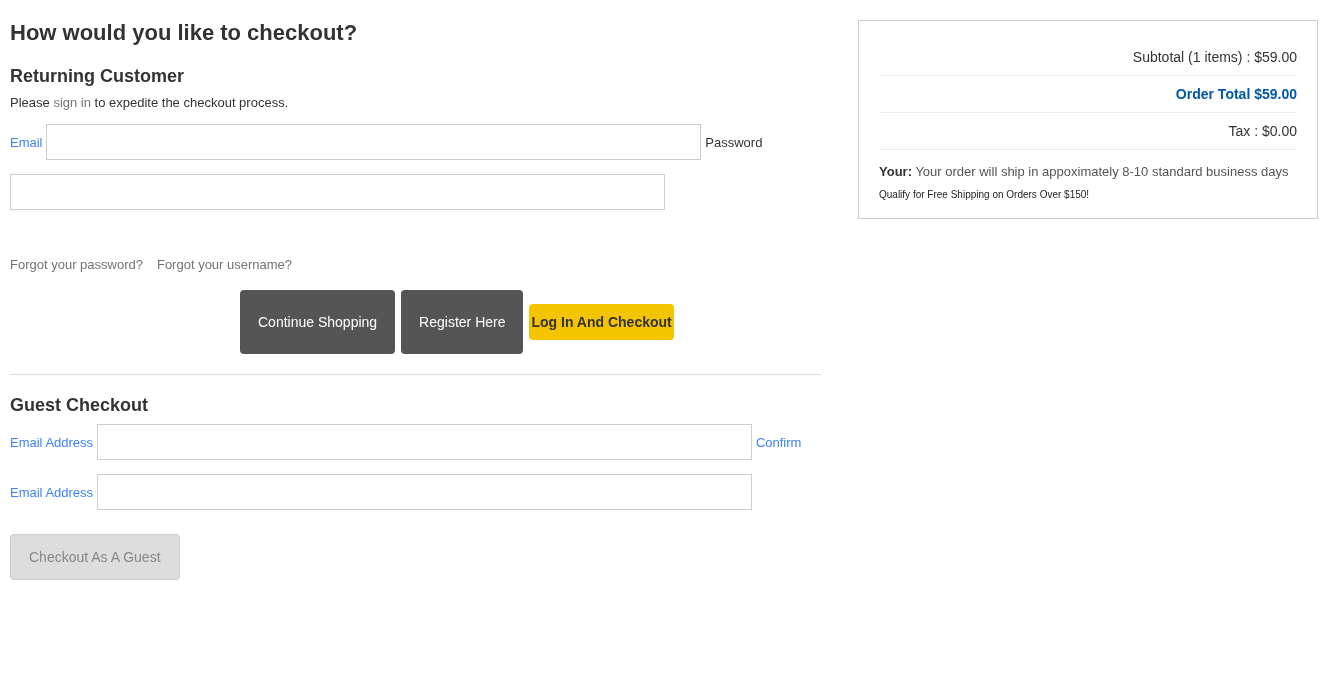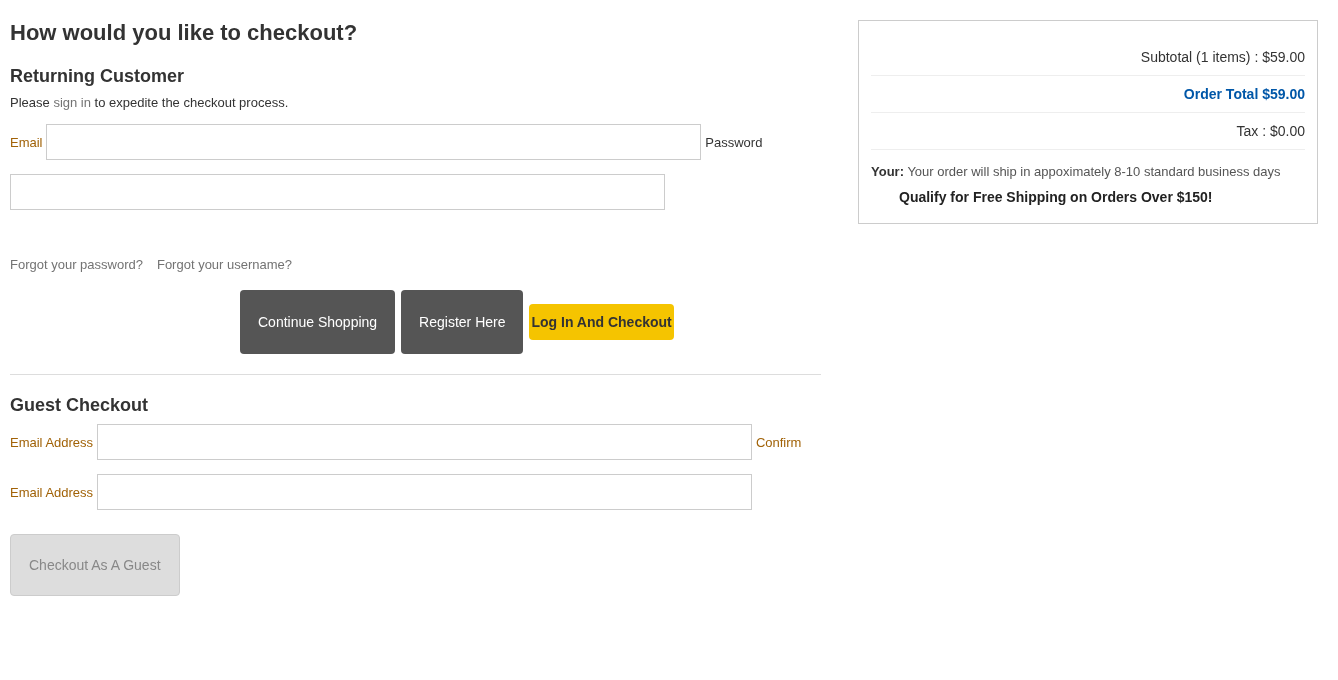--- a/index.html
+++ b/index.html
@@ -41,21 +41,21 @@
       color: #333;
       margin-bottom: 14px;
     }
     .subtitle a, .link {
       color: #737373;
       text-decoration: none;
       margin-top: 33px;
     }
     .field-label {
       font-size: 13px;
-      color: #a16207;
+      color: #3b82f6;
       margin-bottom: 4px;
     }
     .field-label-dark {
       font-size: 13px;
       color: #333;
       margin-bottom: 4px;
     }
     .text-input {
       width: 100%;
       max-width: 655px;
@@ -108,32 +108,32 @@
       border-top: 1px solid #ddd;
       margin: 20px 0;
     }
     .guest-section {
       margin-top: 10px;
     }
     .btn-gray {
       background: #ddd;
       color: #888;
       border: 1px solid #ccc;
-      padding: 22px 18px;
+      padding: 14px 18px;
       font-size: 14px;
       cursor: pointer;
       border-radius: 4px;
       margin-top: 10px;
     }
 
     
     .order-summary-box {
       border: 1px solid #ccc;
       background: #fff;
-      padding: 18px 12px;
+      padding: 18px 20px;
     }
     .summary-row {
       display: flex;
       justify-content: flex-end;
       align-items: center;
       padding: 10px 0;
       border-bottom: 1px solid #eee;
       font-size: 14px;
     }
     .summary-row:last-of-type {
@@ -149,25 +149,24 @@
     }
     .note-section {
       padding-top: 14px;
       font-size: 13px;
       color: #555;
     }
     .note-section strong {
       color: #333;
     }
     .free-shipping {
-      font-size: 14px;
-      font-weight: bold;
+      font-size: 10px;
+      font-weight: normal;
       color: #222;
       margin-top: 10px;
-      margin-left: 28px;
     }
   </style>
 </head>
 <body>
 
 <div class="page-container">
 
   <div class="main-content">
 
     <h1 class="page-title">How would you like to checkout?</h1>

